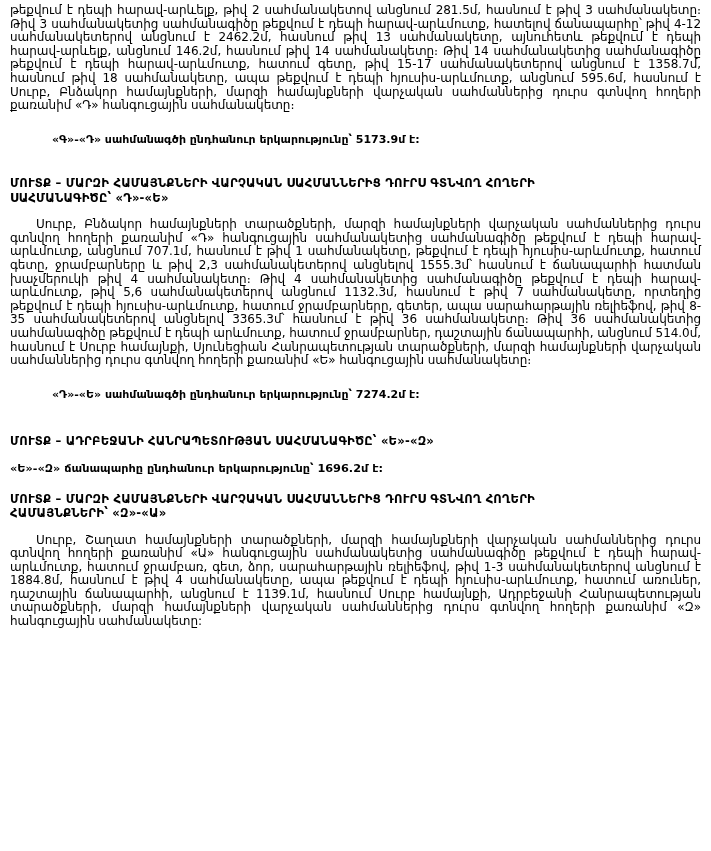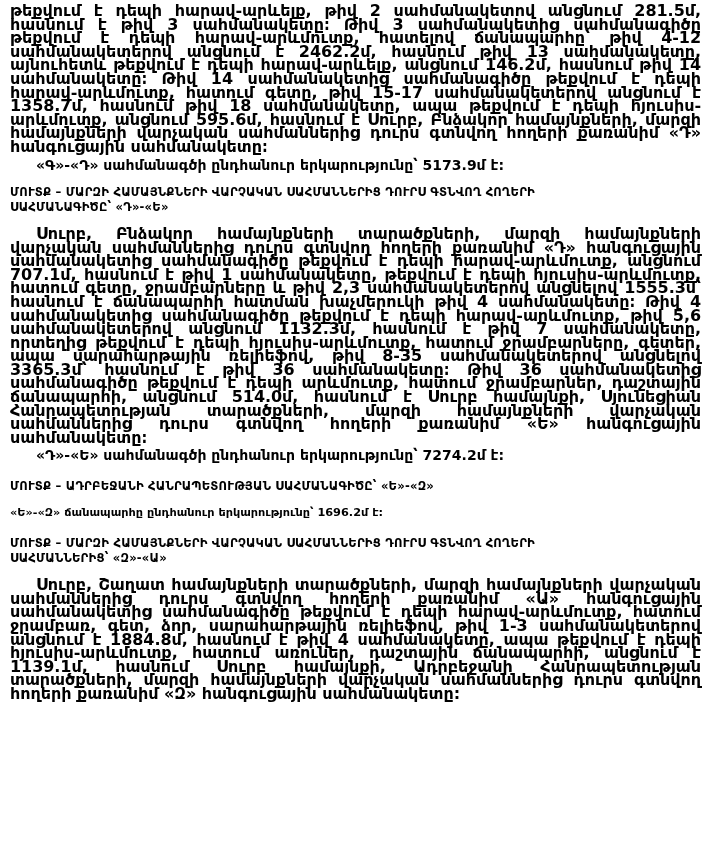--- a/index.html
+++ b/index.html
@@ -19,33 +19,32 @@
     width: 711px;
     height: 851px;
     padding: 0;
     box-sizing: border-box;
   }
   .content {
     padding: 4px 10px 0 10px;
   }
   p.body-text {
     margin: 0 0 0 0;
-    font-size: 16px;
+    font-size: 12px;
     line-height: 13.6px;
     text-align: justify;
     text-justify: inter-word;
     letter-spacing: -0.05px;
-    font-weight: bold;
   }
   p.body-text.indent {
     text-indent: 26px;
   }
   .result-line {
-    margin: 0;
-    font-size: 14px;
+    margin: 16px;
+    font-size: 11px;
     line-height: 14.6px;
     text-indent: 26px;
     font-weight: bold;
   }
   h2.section-heading {
     margin: 0;
     font-size: 11.6px;
     line-height: 14.4px;
     font-weight: bold;
     text-align: left;
@@ -90,21 +89,21 @@
 
     <h2 class="section-heading">ՄՈՒՏՔ – ԱԴՐԲԵՋԱՆԻ ՀԱՆՐԱՊԵՏՈՒԹՅԱՆ ՍԱՀՄԱՆԱԳԻԾԸ՝  «Ե»-«Զ»</h2>
 
     <div class="gap-md"></div>
 
     <p class="plain-line">«Ե»-«Զ» ճանապարհը ընդհանուր երկարությունը՝  1696.2մ է:</p>
 
     <div class="gap-lg"></div>
 
     <h2 class="section-heading">ՄՈՒՏՔ – ՄԱՐԶԻ ՀԱՄԱՅՆՔՆԵՐԻ ՎԱՐՉԱԿԱՆ ՍԱՀՄԱՆՆԵՐԻՑ ԴՈՒՐՍ ԳՏՆՎՈՂ ՀՈՂԵՐԻ</h2>
-    <h2 class="section-heading">ՍԱՀՄԱՆՆԵՐԻՑ՝  «Զ»-«Ա»</h2>
+    <h2 class="section-heading">ՀԱՄԱՅՆՔՆԵՐԻ՝  «Զ»-«Ա»</h2>
 
     <div class="gap-md"></div>
 
     <p class="body-text indent">Սուրբ, Շաղատ համայնքների տարածքների, մարզի համայնքների վարչական սահմաններից դուրս գտնվող հողերի քառանիմ «Ա» հանգուցային սահմանակետից սահմանագիծը թեքվում է դեպի հարավ-արևմուտք, հատում ջրամբառ, գետ, ձոր, սարահարթային ռելիեֆով, թիվ 1-3 սահմանակետերով անցնում է 1884.8մ, հասնում է թիվ 4 սահմանակետը, ապա թեքվում է դեպի հյուսիս-արևմուտք, հատում առուներ, դաշտային ճանապարհի, անցնում է 1139.1մ, հասնում Սուրբ համայնքի, Ադրբեջանի Հանրապետության տարածքների, մարզի համայնքների վարչական սահմաններից դուրս գտնվող հողերի քառանիմ «Զ» հանգուցային սահմանակետը:</p>
 
     <div class="gap-xs"></div>
 
 
   </div>
 </div>

